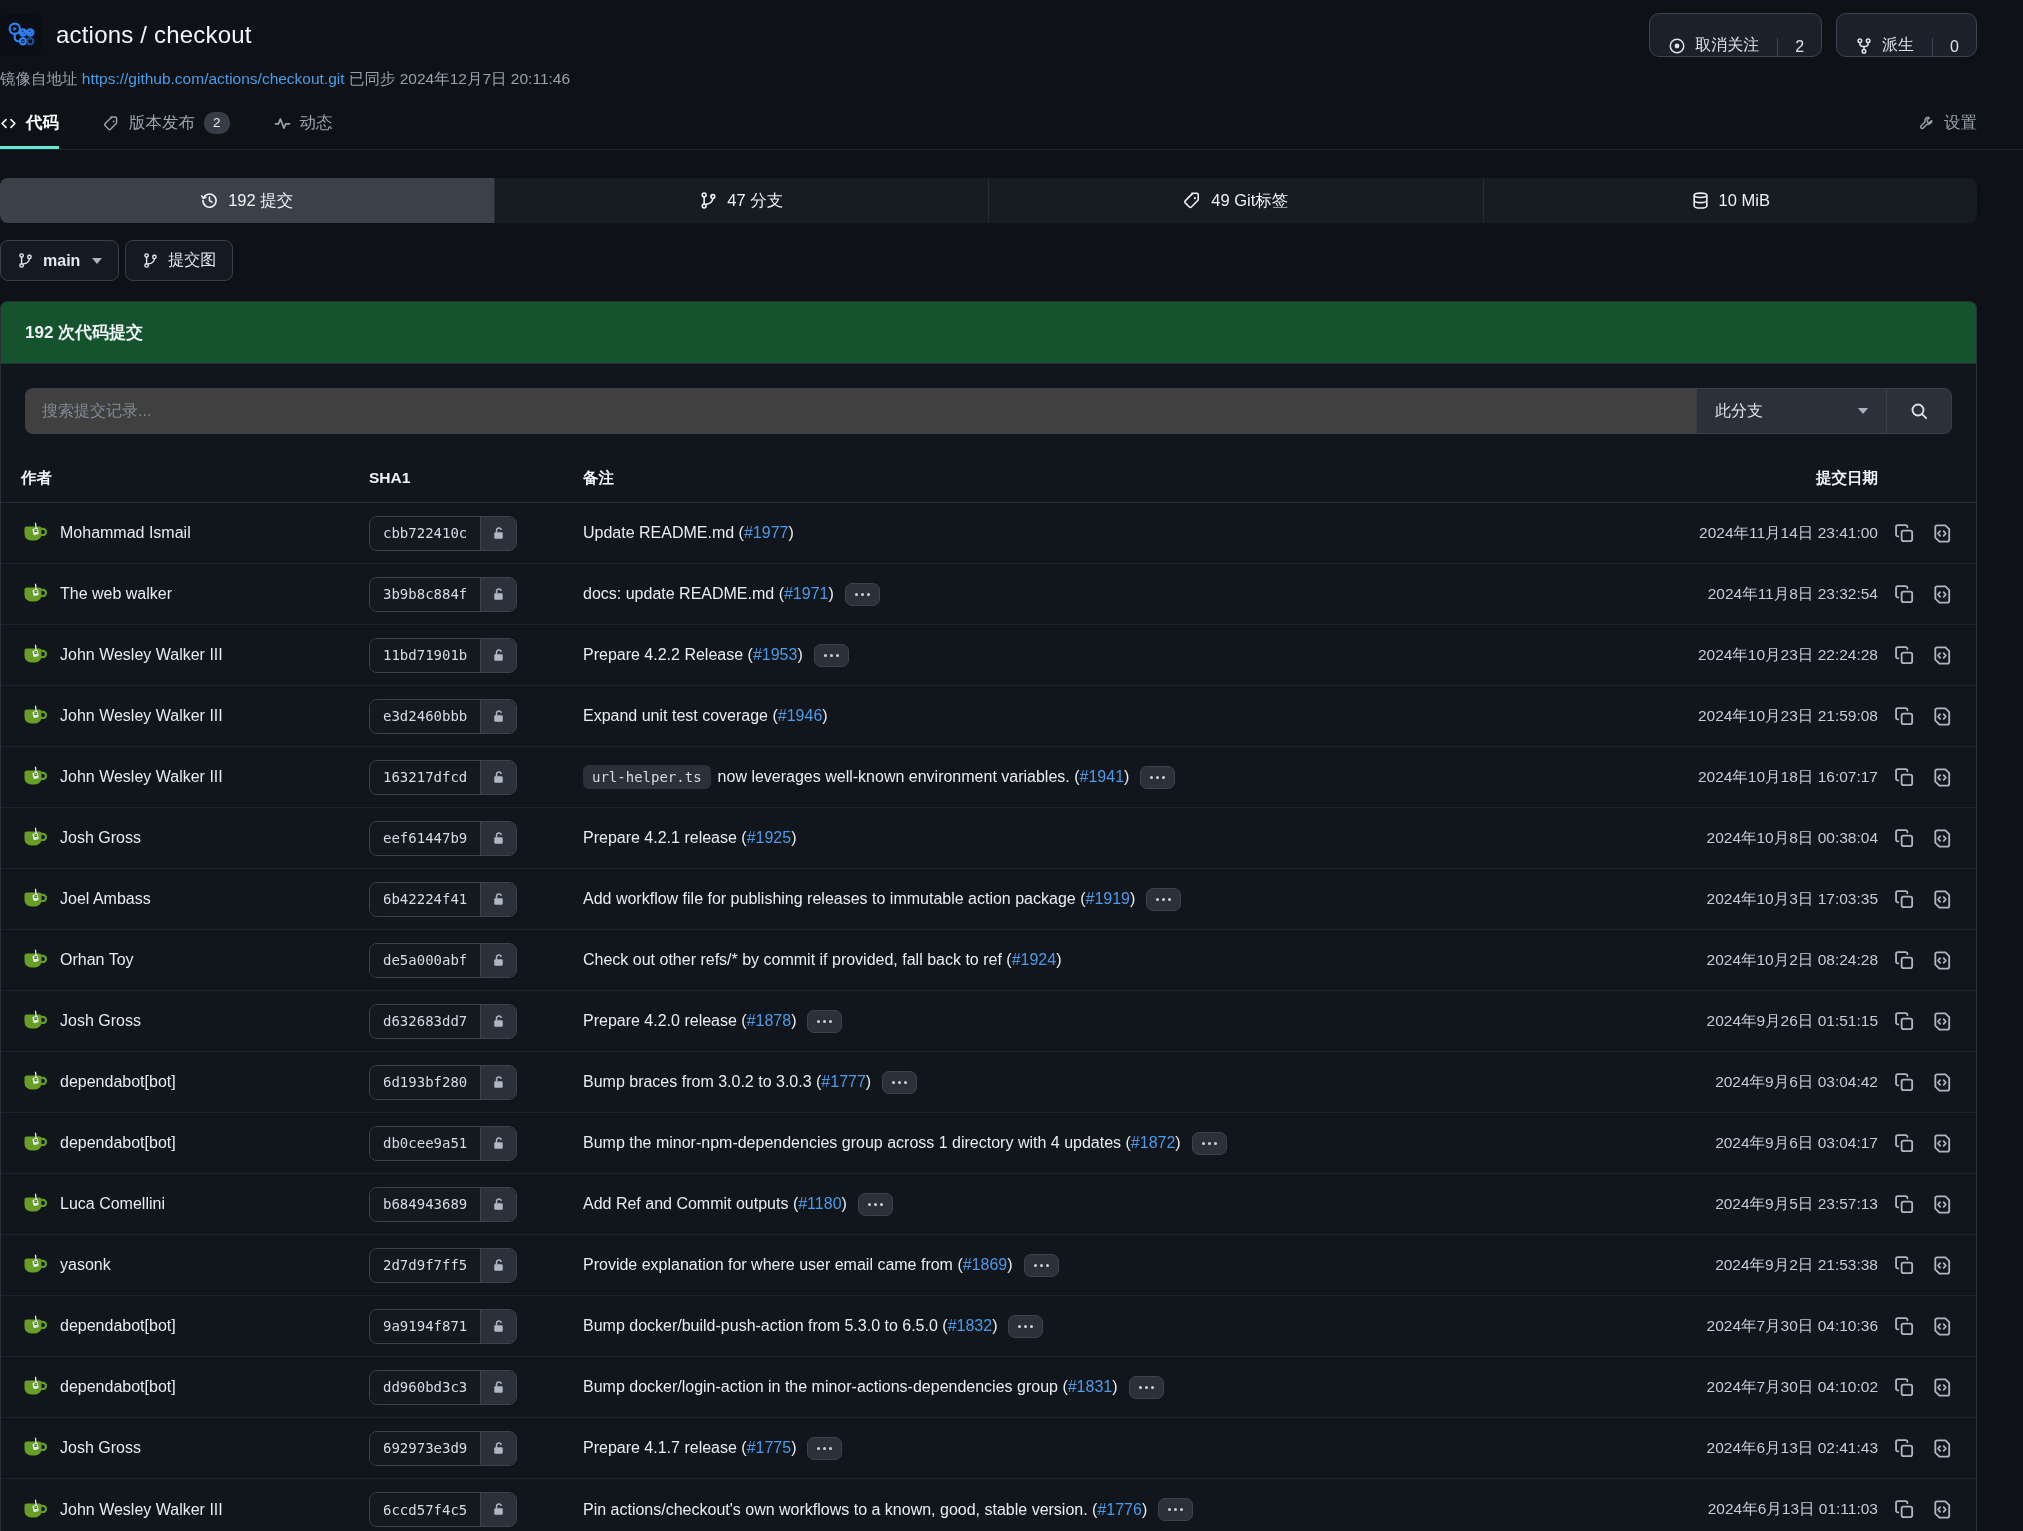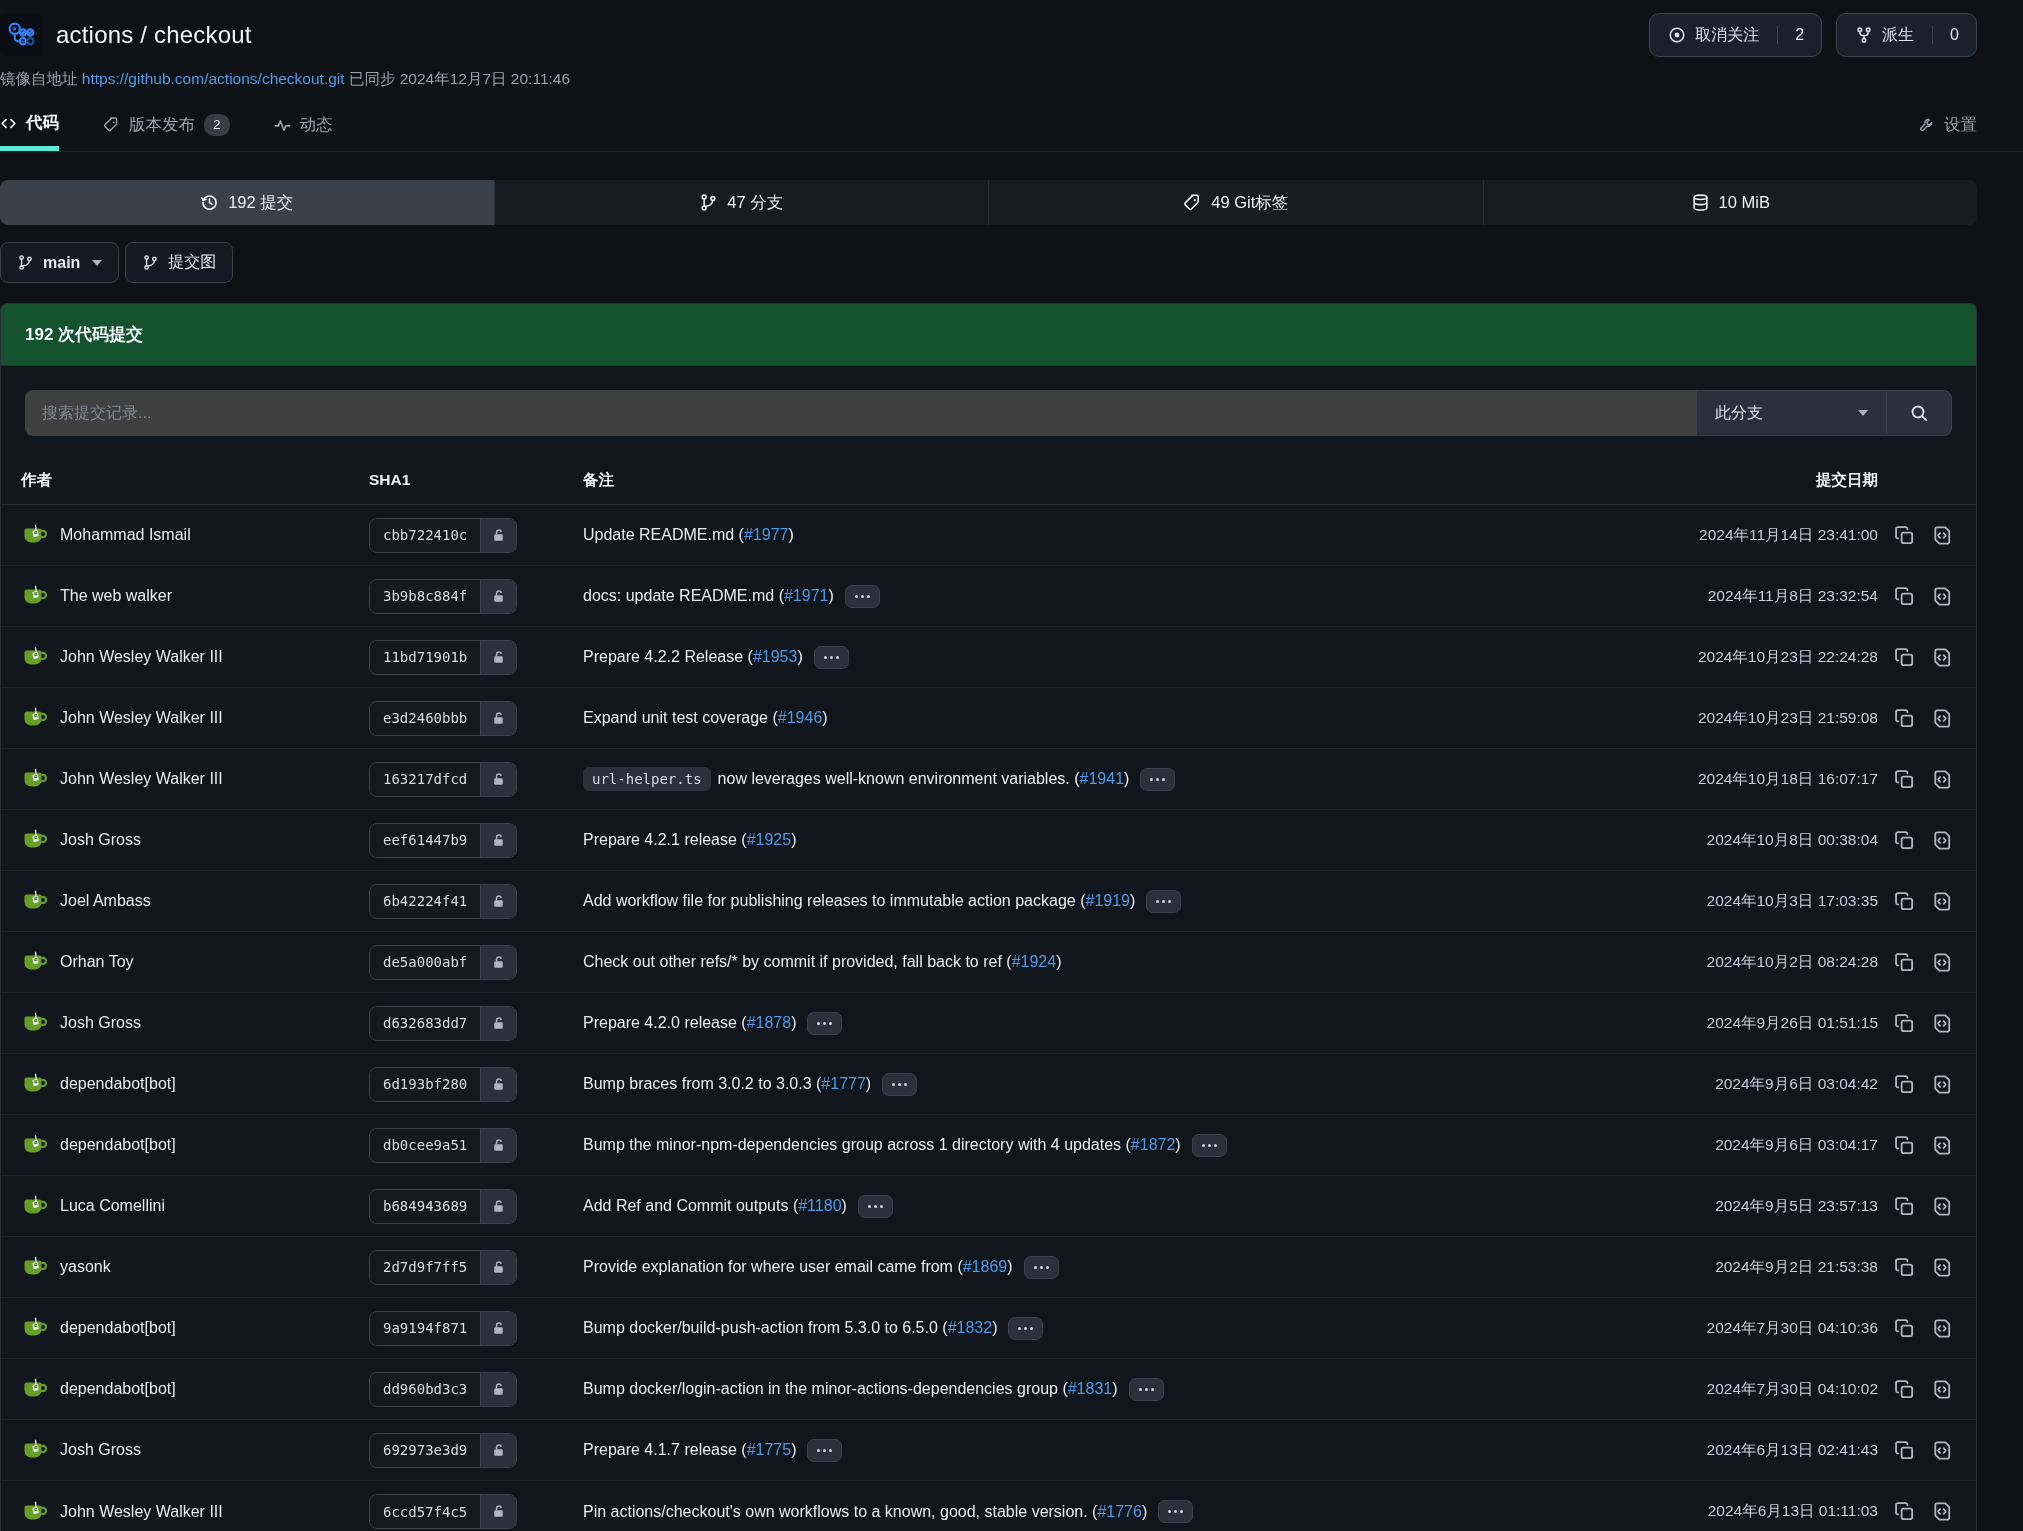--- a/index.html
+++ b/index.html
@@ -15,40 +15,40 @@
   
   .repo-header { padding-top:13px; }
   .title-row { display:flex; align-items:center; }
   .org-avatar {
     width:42px; height:42px; border-radius:8px; background:#0b0e14;
     display:flex; align-items:center; justify-content:center; flex:0 0 auto;
   }
   .repo-title { font-size:24px; font-weight:500; color:#f2f5f9; margin-left:14px; letter-spacing:.2px; }
   .header-actions { margin-left:auto; display:flex; gap:14px; }
   .seg-btn {
-    display:flex; align-items:center; height:44px;
+    display:flex; align-items:flex-end; height:44px;
     background:#1b212b; border:1px solid #3d4450; border-radius:10px;
     color:#dde3ea; font-size:16px; cursor:pointer; overflow:hidden;
   }
   .seg-btn .seg-main { display:flex; align-items:center; gap:9px; padding:0 18px; }
   .seg-btn .seg-count { display:flex; align-items:center; padding:0 17px; border-left:1px solid #3d4450; }
   .seg-btn svg { width:18px; height:18px; }
 
   .mirror-line { margin-top:12px; font-size:15.5px; color:#98a1ad; }
   .mirror-line a { color:#4c9ce8; text-decoration:none; }
 
   
   .tabnav-wrap { border-bottom:1px solid #20252e; margin-top:22px; }
   .tabnav { display:flex; align-items:flex-end; gap:44px; }
   .tab {
     display:flex; align-items:center; gap:9px; padding-bottom:15px;
     color:#9aa3ae; font-size:16.5px; cursor:pointer;
   }
   .tab svg { width:17px; height:17px; }
-  .tab.active { color:#ffffff; font-weight:600; border-bottom:5px solid #5eead4; padding-bottom:12px; }
+  .tab.active { color:#ffffff; font-weight:600; border-bottom:3px solid #5eead4; padding-bottom:12px; }
   .tab .badge {
     background:#363d47; color:#e6eaf0; font-size:13.5px; font-weight:400;
     border-radius:10px; padding:2px 9px; line-height:1.35;
   }
   .tab.settings { margin-left:auto; }
 
   
   .stats-bar { display:flex; height:45px; border-radius:8px; overflow:hidden; margin-top:28px; background:#171b22; }
   .stat-seg {
     flex:1; display:flex; align-items:center; justify-content:center; gap:9px;

